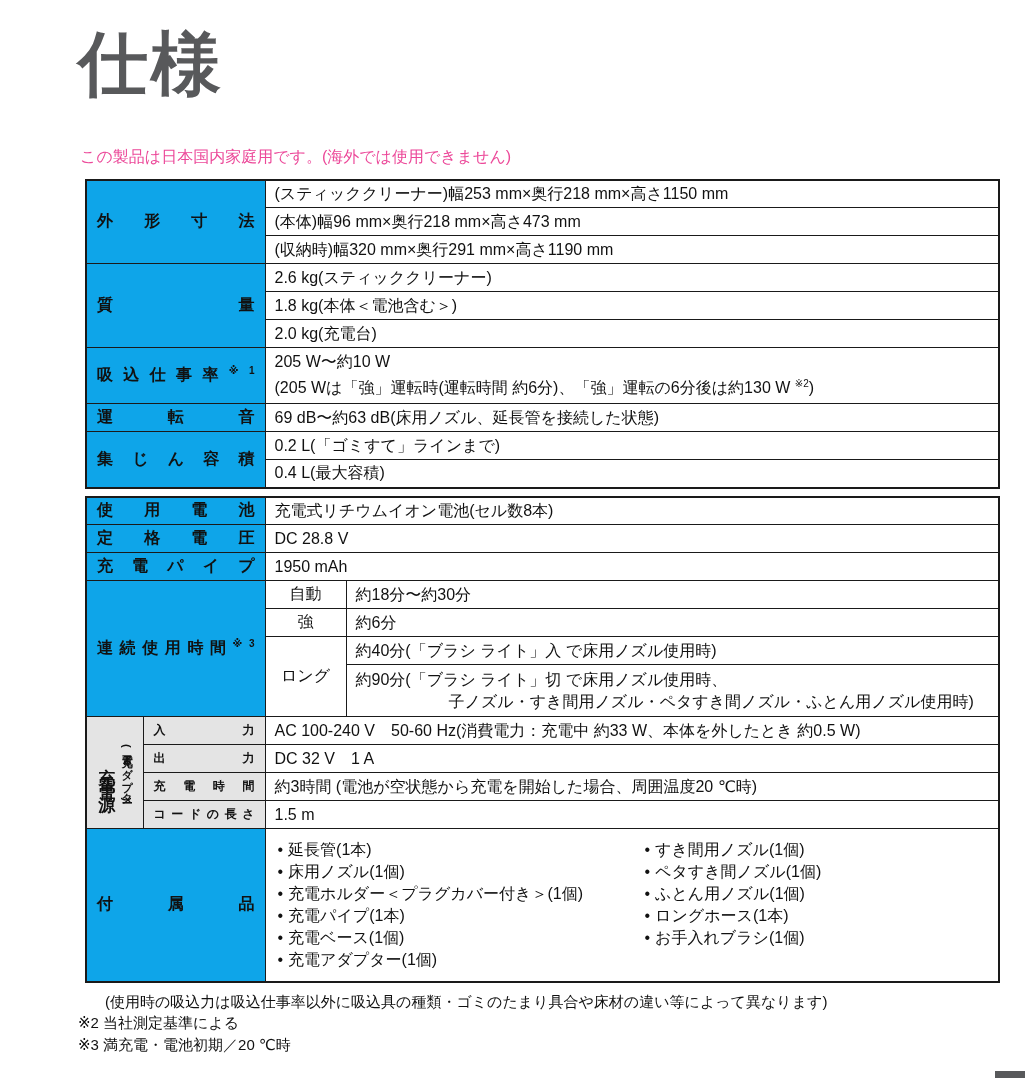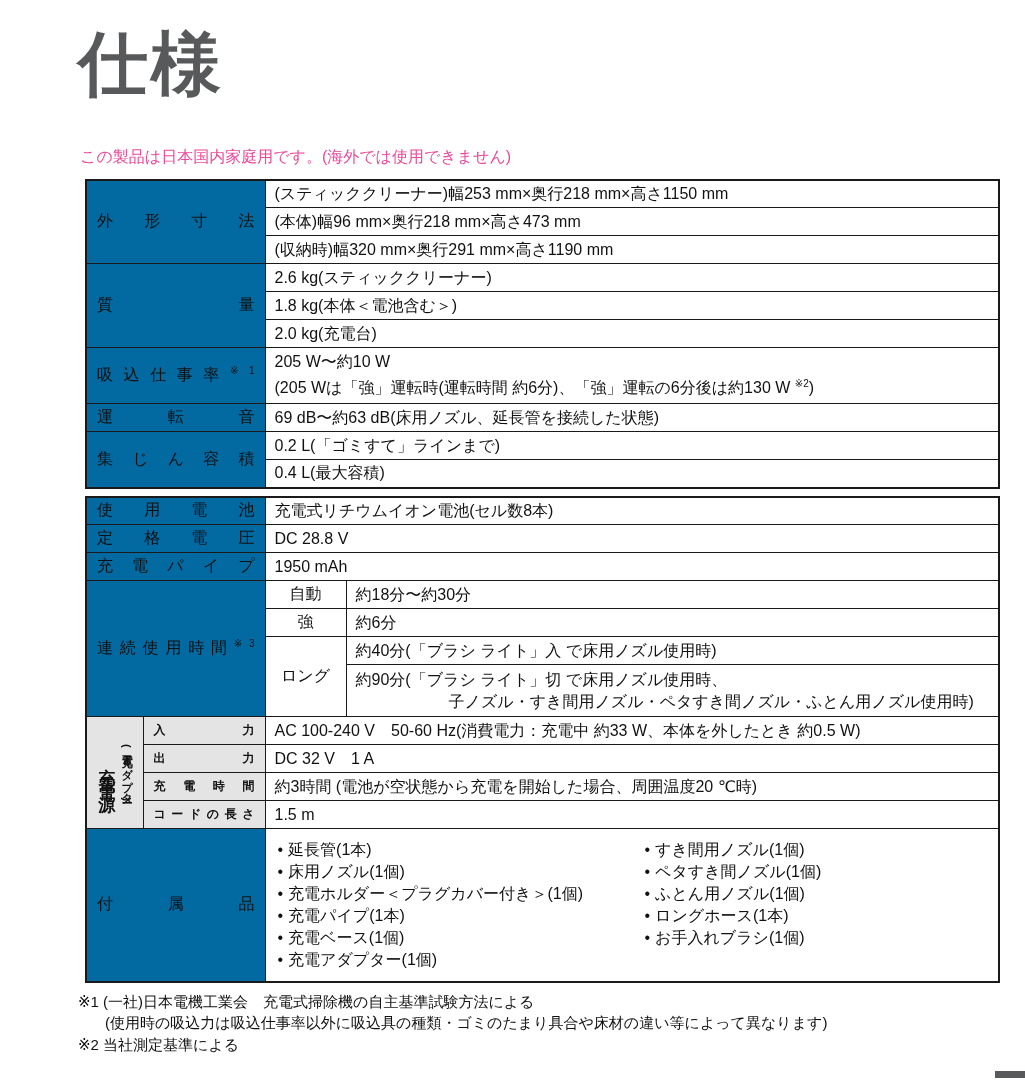--- a/index.html
+++ b/index.html
@@ -14,21 +14,21 @@
     letter-spacing:3px;
   }
   .intro{font-size:16px;margin:45px 0 11px 2px;color:#ec4899;}
   table.spec{
     border-collapse:collapse;table-layout:fixed;width:915px;margin-left:7px;
     border:2px solid #1a1a1a;
   }
   table.spec + table.spec{margin-top:7px;}
   .spec th,.spec td{border:1px solid #1a1a1a;overflow:hidden;}
   th.hdr{
-    background:#0369a1;font-size:16px;font-weight:normal;color:#111;
+    background:#0ea5e9;font-size:16px;font-weight:bold;color:#111;
     text-align:justify;text-align-last:justify;padding:0 10px;margin-top:46px;
   }
   th.sub{
     background:#e4e4e4;font-size:12px;font-weight:bold;color:#111;
     text-align:justify;text-align-last:justify;padding:0 10px;
   }
   th.vcell{background:#e4e4e4;padding:2px 0;vertical-align:middle;}
   .vwrap{display:flex;flex-direction:row;justify-content:center;align-items:center;gap:1px;height:106px;}
   .vmain{writing-mode:vertical-rl;font-size:17px;font-weight:bold;letter-spacing:9px;}
   .vsub{writing-mode:vertical-rl;font-size:11px;font-weight:bold;letter-spacing:0;}
@@ -185,20 +185,20 @@
             <div class="acc-item"><span class="bullet">•</span><span>ロングホース(1本)</span></div>
             <div class="acc-item"><span class="bullet">•</span><span>お手入れブラシ(1個)</span></div>
           </div>
         </div>
       </td>
     </tr>
   </tbody>
     </table>
 
   <div class="footnotes">
-    <div>※1 (一社)日本電機工業会　充電式掃除機の自主基準試験方法による</div>
     <div class="fn-indent">(使用時の吸込力は吸込仕事率以外に吸込具の種類・ゴミのたまり具合や床材の違い等によって異なります)</div>
     <div>※2 当社測定基準による</div>
+    <div>※3 満充電・電池初期／20 ℃時</div>
   </div>
 
 </div>
 
 <div class="corner-bar"></div>
 
 </body></html>

